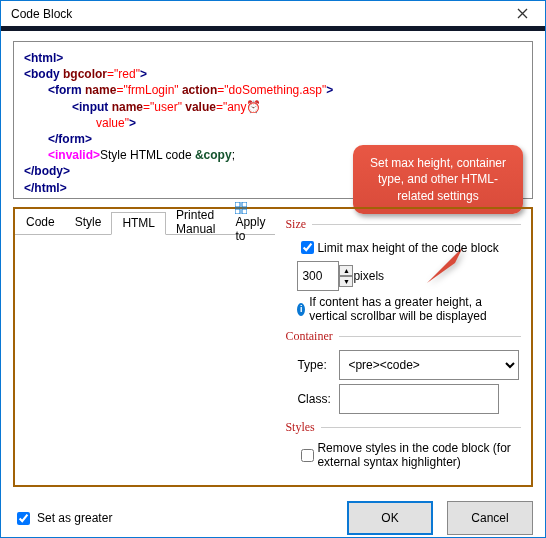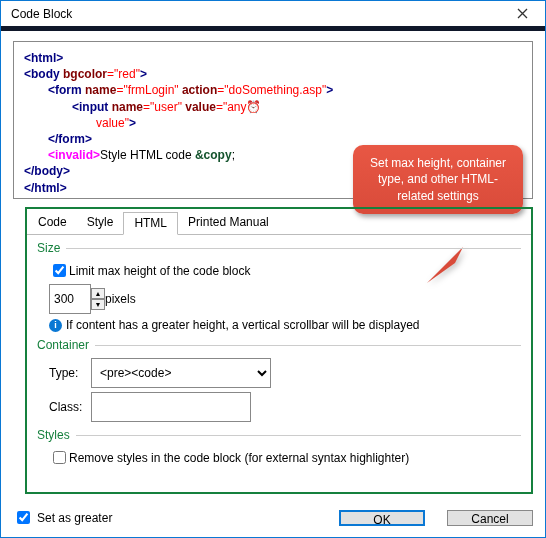--- a/index.html
+++ b/index.html
@@ -11,51 +11,51 @@
   .content { flex: 1; padding: 10px 12px 8px 12px; display: flex; flex-direction: column; position: relative; }
   .code-area { border: 1px solid #888; background: #fff; padding: 8px 10px; font-family: Consolas, "Courier New", monospace; font-size: 13px; line-height: 1.35; height: 158px; overflow: auto; }
   .code-area .t-navy { color: #000080; font-weight: bold; }
   .code-area .t-brn { color: #800000; font-weight: bold; }
   .code-area .t-red { color: #ff0000; }
   .code-area .t-blue { color: #0000ff; }
   .code-area .t-mag { color: #ff00ff; font-weight: bold; }
   .code-area .t-green { color: #14532d; font-weight: bold; }
   .code-area .t-black { color: #000; }
 
-  .red-box { border: 2px solid #15803d; margin-top: 8px; flex: 1; display: flex; flex-direction: column; padding: 2px 0 6px 0; position: relative; margin-left: 12px; }
+  .red-box { border: 2px solid #a16207; margin-top: 8px; flex: 1; display: flex; padding: 2px 0 6px 0; position: relative; }
   .tabs { display: flex; align-items: center; border-bottom: 1px solid #bbb; height: 24px; padding-left: 1px; }
   .tab { padding: 3px 10px 4px 10px; color: #000; cursor: default; }
   .tab.sel { background: #fff; border: 1px solid #bbb; border-bottom: 1px solid #fff; position: relative; top: 1px; }
   .tab .grid-ic { display: inline-block; vertical-align: -2px; margin-right: 4px; }
   .grid-ic svg { display: block; }
 
   .panel { padding: 6px 10px 4px 10px; }
   .group { margin-bottom: 6px; }
   .group-head { display: flex; align-items: center; margin-bottom: 6px; }
-  .group-head .lbl { color: #15803d; padding-right: 6px; }
+  .group-head .lbl { color: #b91c1c; padding-right: 6px; font-family: Liberation Serif, serif; }
   .group-head .line { flex: 1; height: 1px; background: #ccc; }
   .row { display: flex; align-items: center; margin: 4px 0 4px 12px; }
   .chk { width: 13px; height: 13px; }
   .numbox { display: flex; align-items: center; }
   .numbox input { width: 42px; height: 22px; border: 1px solid #888; padding: 2px 4px; }
   .spin { display: flex; flex-direction: column; }
   .spin button { width: 14px; height: 11px; border: 1px solid #888; background: #f0f0f0; font-size: 7px; line-height: 7px; padding: 0; }
   .info-ic { display: inline-flex; width: 13px; height: 13px; border-radius: 50%; background: #0a78d4; color: #fff; align-items: center; justify-content: center; font-size: 9px; font-weight: bold; margin-right: 4px; }
   select, input[type=text] { border: 1px solid #888; height: 30px; padding: 1px 4px; background: #fff; }
   select { width: 180px; }
   input.cls { width: 160px; }
   .lblw { width: 42px; }
 
   .callout { position: absolute; top: 114px; right: 22px; width: 170px; background: linear-gradient(#e85744,#d94b3a); color: #fff; border-radius: 10px; padding: 10px 12px; text-align: center; font-size: 13px; line-height: 1.25; box-shadow: 2px 3px 5px rgba(0,0,0,.35); }
   .callout-tail { position: absolute; top: 216px; right: 118px; width: 0; height: 0; }
   .callout-tail svg { filter: drop-shadow(2px 2px 3px rgba(0,0,0,.3)); display: block; }
 
   .footer { display: flex; align-items: center; padding: 6px 12px 10px 12px; }
   .footer .spacer { flex: 1; }
-  .btn { width: 86px; height: 16px; border: 1px solid #888; background: #e1e1e1; margin-left: 22px; }
+  .btn { width: 86px; height: 34px; border: 1px solid #888; background: #e1e1e1; margin-left: 14px; }
   .btn.primary { border: 2px solid #0a78d4; }
 </style>
 </head>
 <body>
 
 <div class="window">
   <div class="titlebar">
     <span class="title">Code Block</span>
     <div class="close">
       <svg width="11" height="11" viewBox="0 0 11 11">
@@ -86,20 +86,30 @@
           <path d="M36 0 L0 36 L28 16 Z" fill="#d94b3a"></path>
         </svg>
     </div>
 
     <div class="red-box">
       <div class="tabs">
         <div class="tab">Code</div>
         <div class="tab">Style</div>
         <div class="tab sel">HTML</div>
         <div class="tab">Printed Manual</div>
+        <div class="tab">
+          <span class="grid-ic">
+            <svg width="12" height="12">
+                <rect x="0" y="0" width="5" height="5" fill="none" stroke="#0a78d4"></rect>
+                <rect x="7" y="0" width="5" height="5" fill="none" stroke="#0a78d4"></rect>
+                <rect x="0" y="7" width="5" height="5" fill="none" stroke="#0a78d4"></rect>
+                <rect x="7" y="7" width="5" height="5" fill="none" stroke="#0a78d4"></rect>
+              </svg>
+          </span><span>Apply to</span>
+        </div>
       </div>
 
       <div class="panel">
         <div class="group">
           <div class="group-head">
               <span class="lbl">Size</span>
               <span class="line"></span>
             </div>
           <div class="row">
             <input type="checkbox" class="chk" checked="" style="">

